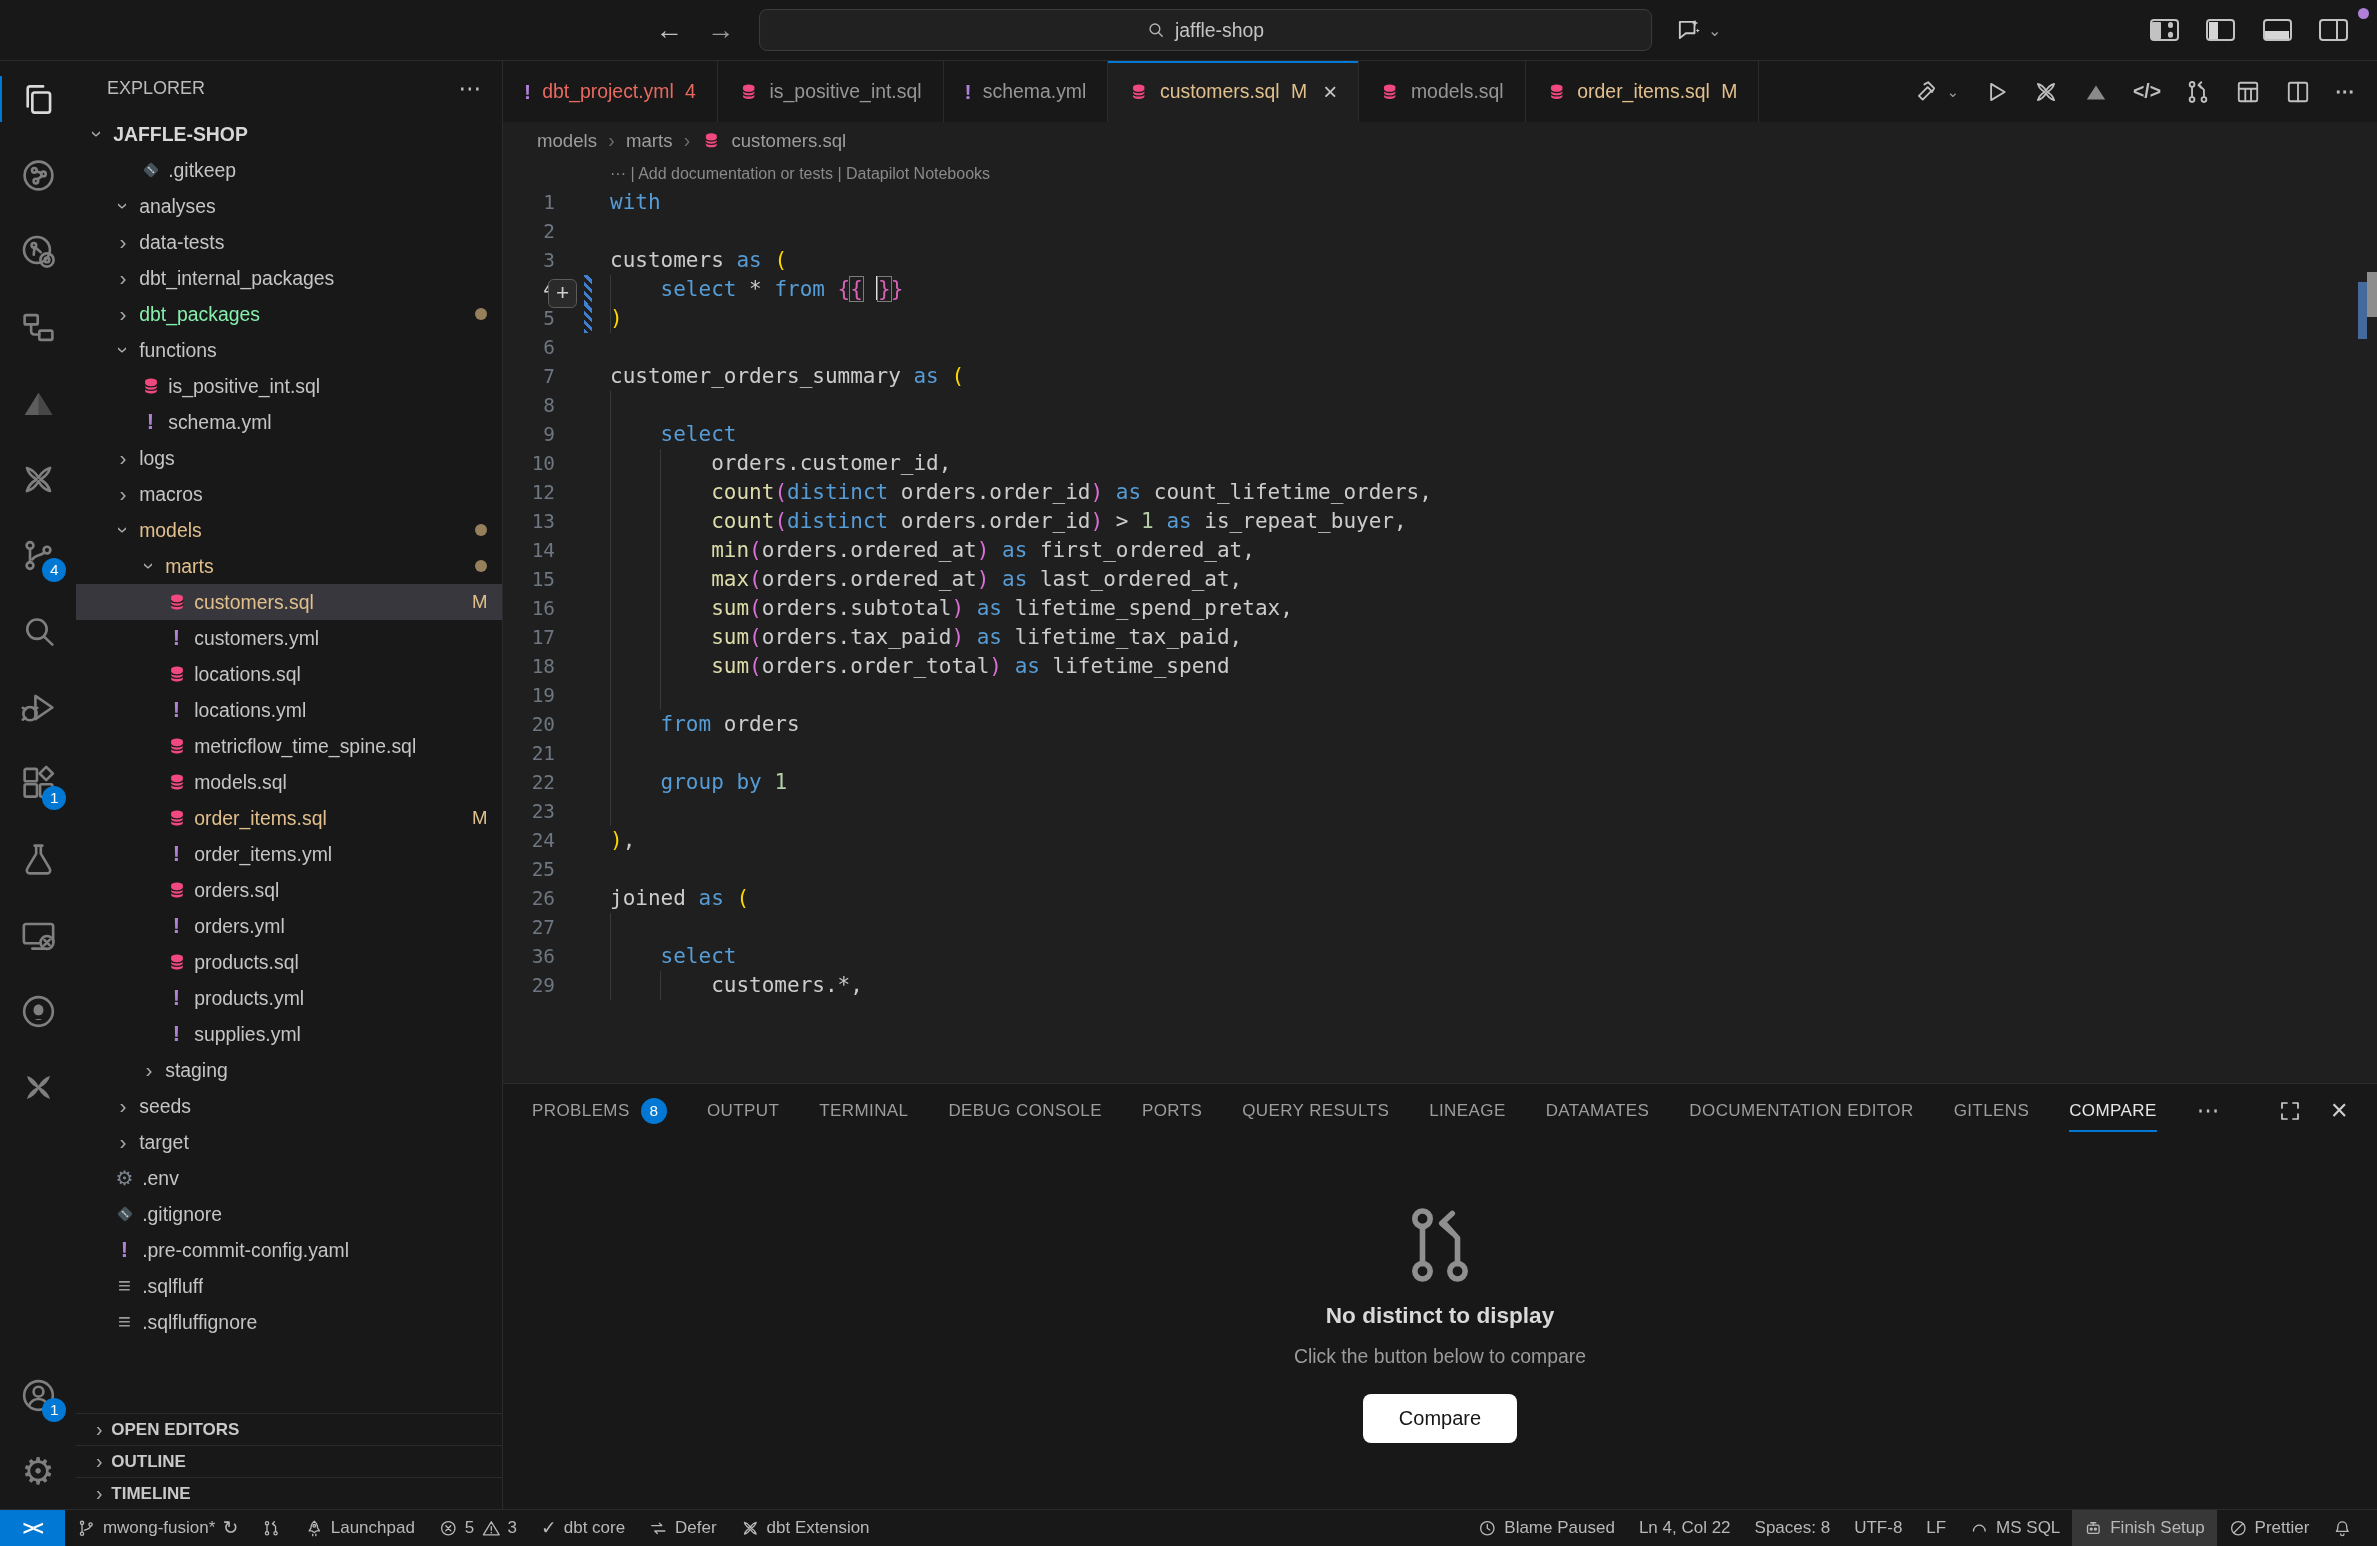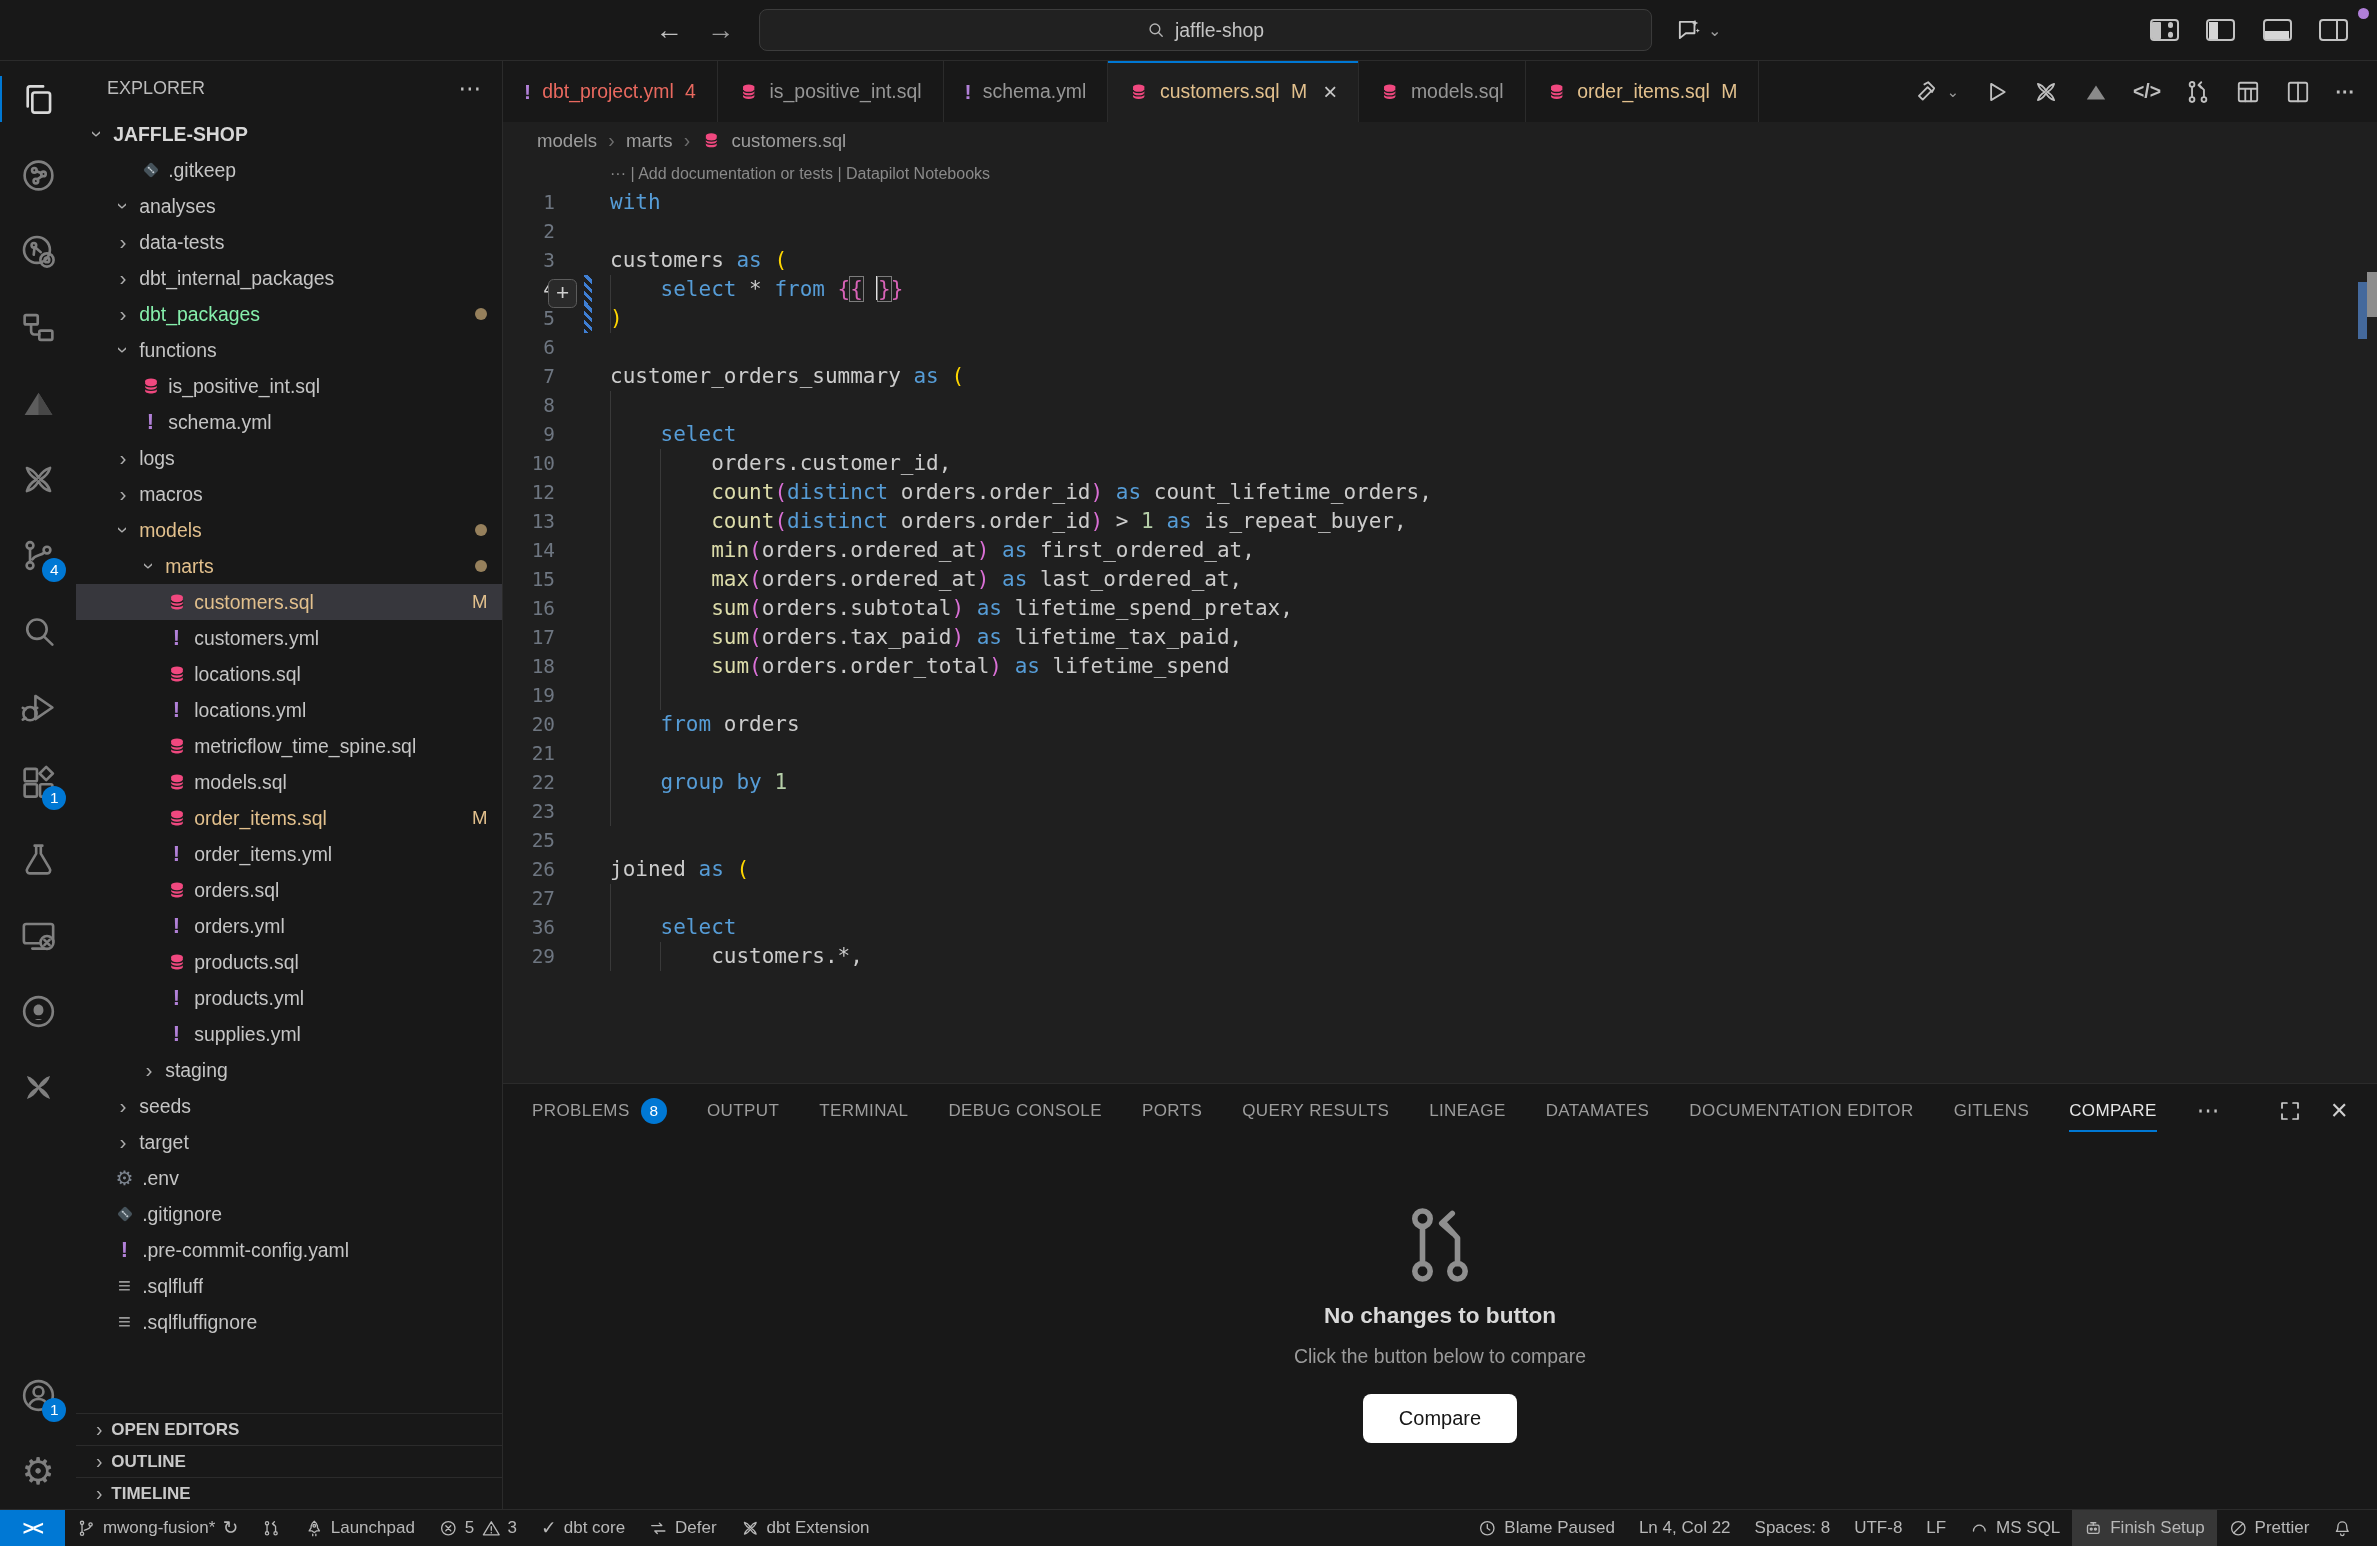--- a/index.html
+++ b/index.html
@@ -726,20 +726,21 @@
             <div class="cl"><span class="ln">14</span><span class="chg"></span><span class="lc"><span class="g" style="left: 18px;"></span><span class="g" style="left: 68px;"></span><span class="tk-tx">        </span><span class="tk-fn">min</span><span class="tk-b2">(</span><span class="tk-tx">orders.ordered_at</span><span class="tk-b2">)</span><span class="tk-tx"> </span><span class="tk-kw">as</span><span class="tk-tx"> first_ordered_at,</span></span></div>
             <div class="cl"><span class="ln">15</span><span class="chg"></span><span class="lc"><span class="g" style="left: 18px;"></span><span class="g" style="left: 68px;"></span><span class="tk-tx">        </span><span class="tk-fn">max</span><span class="tk-b2">(</span><span class="tk-tx">orders.ordered_at</span><span class="tk-b2">)</span><span class="tk-tx"> </span><span class="tk-kw">as</span><span class="tk-tx"> last_ordered_at,</span></span></div>
             <div class="cl"><span class="ln">16</span><span class="chg"></span><span class="lc"><span class="g" style="left: 18px;"></span><span class="g" style="left: 68px;"></span><span class="tk-tx">        </span><span class="tk-fn">sum</span><span class="tk-b2">(</span><span class="tk-tx">orders.subtotal</span><span class="tk-b2">)</span><span class="tk-tx"> </span><span class="tk-kw">as</span><span class="tk-tx"> lifetime_spend_pretax,</span></span></div>
             <div class="cl"><span class="ln">17</span><span class="chg"></span><span class="lc"><span class="g" style="left: 18px;"></span><span class="g" style="left: 68px;"></span><span class="tk-tx">        </span><span class="tk-fn">sum</span><span class="tk-b2">(</span><span class="tk-tx">orders.tax_paid</span><span class="tk-b2">)</span><span class="tk-tx"> </span><span class="tk-kw">as</span><span class="tk-tx"> lifetime_tax_paid,</span></span></div>
             <div class="cl"><span class="ln">18</span><span class="chg"></span><span class="lc"><span class="g" style="left: 18px;"></span><span class="g" style="left: 68px;"></span><span class="tk-tx">        </span><span class="tk-fn">sum</span><span class="tk-b2">(</span><span class="tk-tx">orders.order_total</span><span class="tk-b2">)</span><span class="tk-tx"> </span><span class="tk-kw">as</span><span class="tk-tx"> lifetime_spend</span></span></div>
             <div class="cl"><span class="ln">19</span><span class="chg"></span><span class="lc"><span class="g" style="left: 18px;"></span><span class="g" style="left: 68px;"></span></span></div>
             <div class="cl"><span class="ln">20</span><span class="chg"></span><span class="lc"><span class="g" style="left: 18px;"></span><span class="tk-tx">    </span><span class="tk-kw">from</span><span class="tk-tx"> orders</span></span></div>
             <div class="cl"><span class="ln">21</span><span class="chg"></span><span class="lc"><span class="g" style="left: 18px;"></span></span></div>
             <div class="cl"><span class="ln">22</span><span class="chg"></span><span class="lc"><span class="g" style="left: 18px;"></span><span class="tk-tx">    </span><span class="tk-kw">group by</span><span class="tk-tx"> </span><span class="tk-num">1</span></span></div>
             <div class="cl"><span class="ln">23</span><span class="chg"></span><span class="lc"><span class="g" style="left: 18px;"></span></span></div>
+            <div class="cl"><span class="ln">24</span><span class="chg"></span><span class="lc"><span class="tk-b1">)</span><span class="tk-tx">,</span></span></div>
             <div class="cl"><span class="ln">25</span><span class="chg"></span><span class="lc"></span></div>
             <div class="cl"><span class="ln">26</span><span class="chg"></span><span class="lc"><span class="tk-tx">joined </span><span class="tk-kw">as</span><span class="tk-tx"> </span><span class="tk-b1">(</span></span></div>
             <div class="cl"><span class="ln">27</span><span class="chg"></span><span class="lc"><span class="g" style="left: 18px;"></span></span></div>
             <div class="cl"><span class="ln">36</span><span class="chg"></span><span class="lc"><span class="g" style="left: 18px;"></span><span class="tk-tx">    </span><span class="tk-kw">select</span></span></div>
             <div class="cl"><span class="ln">29</span><span class="chg"></span><span class="lc"><span class="g" style="left: 18px;"></span><span class="g" style="left: 68px;"></span><span class="tk-tx">        customers.*,</span></span></div>
           </div>
         <div id="plus-btn">+</div>
         <div id="scrollstrip">
           <div class="mk-gray"></div>
           <div class="mk-blue"></div>
@@ -793,21 +794,21 @@
             </div>
           </div>
         <div id="panel-content">
           <svg id="compare-icon" viewBox="0 0 24 24" fill="none" stroke="currentColor" stroke-width="1.6" stroke-linecap="round" stroke-linejoin="round">
             <circle cx="7" cy="4.5" r="2.2"></circle>
               <circle cx="7" cy="19.5" r="2.2"></circle>
               <circle cx="17" cy="19.5" r="2.2"></circle>
             <path d="M7 6.7v10.6M17 17.3V10l-4-4.5"></path>
               <path d="M15.5 3L12.5 5.8l3 2.7"></path>
           </svg>
-          <div id="cmp-title">No changes to button</div>
+          <div id="cmp-title">No distinct to display</div>
           <div id="cmp-sub">Click the button below to compare</div>
           <button id="cmp-btn">Compare</button>
         </div>
       </div>
     </div>
   </div>
 
   <footer id="statusbar">
     <div id="remote">&gt;&lt;</div>
     <div class="sgroup left" id="status-left">

